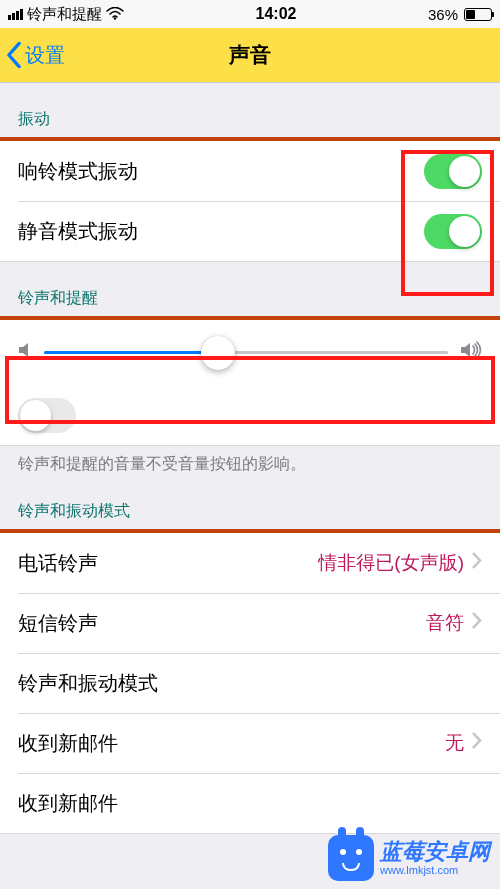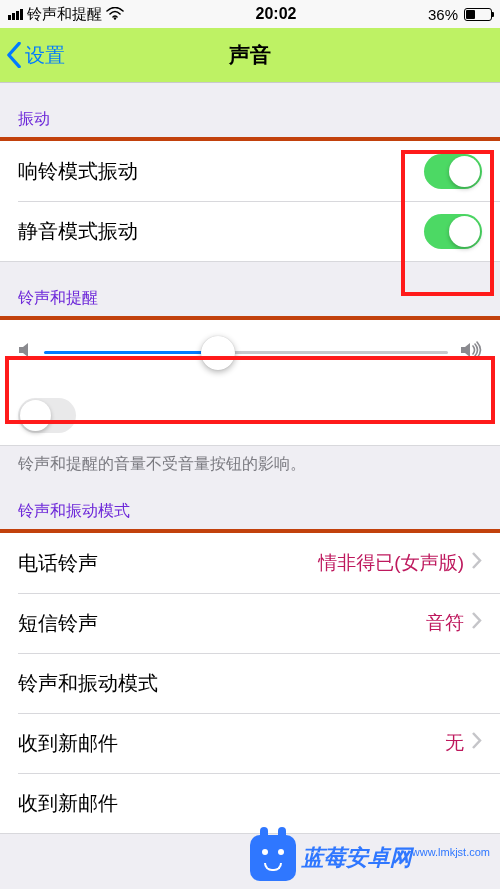--- a/index.html
+++ b/index.html
@@ -37,39 +37,39 @@
   }
   .battery::after {
     content: ""; position: absolute; right: -3px; top: 3px;
     width: 2px; height: 5px; background: #000; border-radius: 0 1px 1px 0;
   }
   .battery-fill { position: absolute; left:1px; top:1px; bottom:1px; width: 36%; background:#000; border-radius:1px;}
 
   
   .nav-bar {
     height: 55px;
-    background: #bef264;
+    background: #fde047;
     border-bottom: 1px solid #c9c9cd;
     display: flex;
     align-items: center;
     justify-content: center;
     position: relative;
   }
   .nav-back {
     position: absolute; left: 6px; top: 0; bottom: 0;
     display: flex; align-items: center;
     color: #007aff; font-size: 20px;
   }
   .nav-back svg { width: 16px; height: 26px; margin-right: 3px; }
   .nav-title { font-size: 21px; font-weight: 600; }
 
   
   .section-header {
     padding: 26px 18px 7px 18px;
-    color: #6d28d9;
+    color: #0f766e;
     font-size: 16px;
   }
   .section-footer {
     padding: 8px 18px 0 18px;
     color: #7a7a80;
     font-size: 16px;
   }
 
   
   .cell-group { background: #fff; }
@@ -157,21 +157,21 @@
     display:flex; align-items:center; justify-content:center;
   }
   .wm-badge::before, .wm-badge::after{
     content:""; position:absolute; background:#2f77ff;
     width:8px; height:14px; border-radius:6px 6px 0 0; top:-8px;
   }
   .wm-badge::before{left:10px;} .wm-badge::after{right:10px;}
   .wm-eye{width:6px;height:6px;background:#fff;border-radius:50%;position:absolute;top:14px;}
   .wm-eye.l{left:12px;} .wm-eye.r{right:12px;}
   .wm-mouth{width:18px;height:8px;border:2px solid #fff;border-top:none;border-radius:0 0 12px 12px;position:absolute;bottom:10px;}
-  .wm-text { display:flex; flex-direction:row; line-height:1.1;}
+  .wm-text { display:flex; flex-direction:column; line-height:1.1;}
   .wm-text-cn { color:#2f77ff; font-weight:700; font-size:22px; font-style:italic;}
   .wm-text-en { color:#2f77ff; font-size:11px;}
 </style>
 </head>
 <body>
 
 <div class="status-bar">
   <div class="status-left">
     <span class="signal-icon">
       <span></span>
@@ -180,21 +180,21 @@
         <span></span>
     </span>
     <span>铃声和提醒</span>
     <span>
       <svg width="18" height="13" viewBox="0 0 18 13">
           <path d="M1 4 Q9 -3 17 4 M4 7 Q9 2 14 7 M7 10 Q9 8 11 10" stroke="#000" stroke-width="1.6" fill="none" stroke-linecap="round"></path>
           <circle cx="9" cy="11.5" r="1.2" fill="#000"></circle>
         </svg>
     </span>
   </div>
-  <div class="status-center">20:02</div>
+  <div class="status-center">14:02</div>
   <div class="status-right">
     <span>36%</span>
     <span class="battery">
         <span class="battery-fill"></span>
       </span>
   </div>
 </div>
 
 <div class="nav-bar">
   <div class="nav-back">

